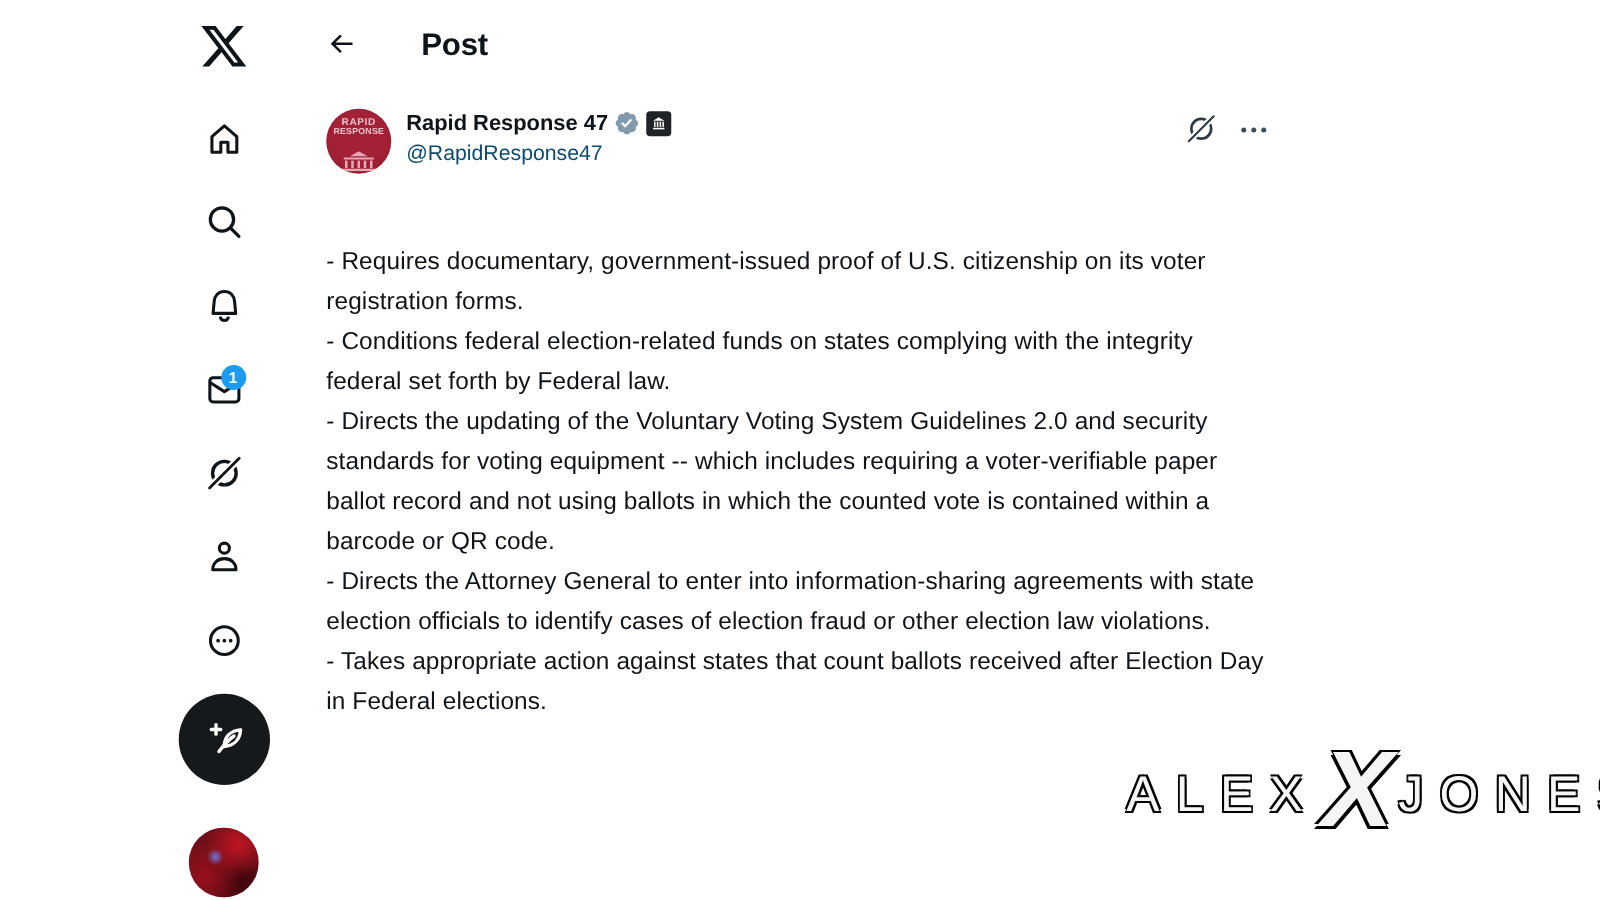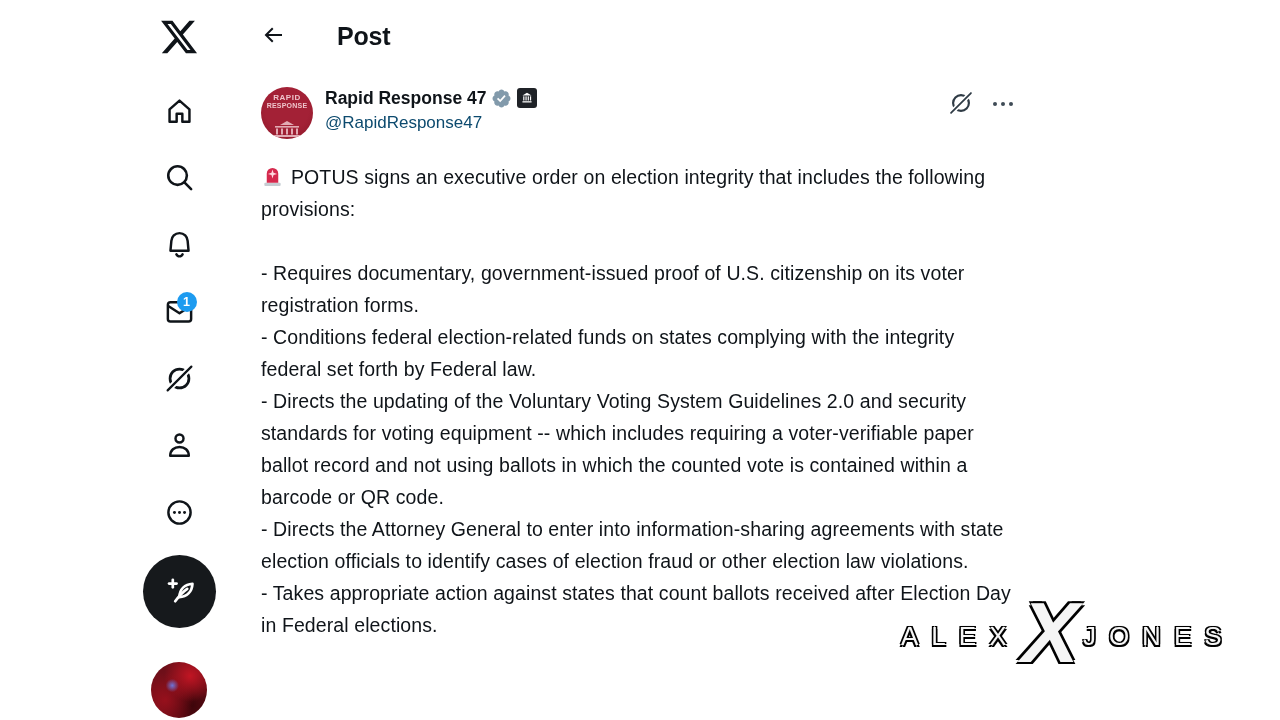--- a/index.html
+++ b/index.html
@@ -27,37 +27,37 @@
   .page-title { position:absolute; left:337px; top:22px; font-size:25px; font-weight:700; letter-spacing:-0.2px; }
 
   
   .post-avatar { position:absolute; left:261px; top:87px; width:52px; height:52px; border-radius:50%; overflow:hidden; cursor:pointer;
     background: radial-gradient(circle at 50% 42%, #a32136 0 55%, #8a1627 100%); }
   .post-avatar .av-text { position:absolute; top:7px; left:0; right:0; text-align:center; color:#eec4cb; font-weight:700; line-height:1.05; }
   .post-avatar .av-line1 { font-size:8px; letter-spacing:0.5px; }
   .post-avatar .av-line2 { font-size:7px; letter-spacing:0.2px; }
   .post-avatar svg { position:absolute; bottom:2px; left:50%; transform:translateX(-50%); }
   .author-block { position:absolute; left:325px; top:88px; }
-  .name-row { display:flex; align-items:flex-start; gap:5px; }
+  .name-row { display:flex; align-items:flex-end; gap:5px; }
   .author-name { font-size:17.5px; font-weight:700; }
   .affil { width:20px; height:20px; border-radius:3px; background:#1f2227; display:flex; align-items:center; justify-content:center; }
   .author-handle { margin-top:4px; font-size:17px; color:#0c4a6e; }
   .post-grok { position:absolute; left:945px; top:88px; width:32px; height:32px; border:none; background:none; display:flex; align-items:center; justify-content:center; cursor:pointer; }
   .post-more { position:absolute; left:986px; top:92px; width:34px; height:24px; border:none; background:none; display:flex; align-items:center; justify-content:center; gap:3px; cursor:pointer; }
   .post-more i { width:4.5px; height:4.5px; border-radius:50%; background:#3f4b56; }
 
   
   .post-body { position:absolute; left:261px; top:161px; width:758px; font-size:19.5px; line-height:32px; color:#0f1419; letter-spacing:0.1px; }
   .post-body p { margin:0; }
   .gap { height:32px; }
   .siren { display:inline-block; width:23px; height:23px; vertical-align:-4px; margin-right:7px; }
 
   
   .watermark { position:absolute; left:901px; top:596px; height:80px; display:flex; align-items:center; z-index:6; color:rgba(255,255,255,0.96); pointer-events:none; }
-  .wm-side { font-size:26px; font-weight:400; letter-spacing:13px; text-shadow:-1.5px -1.5px 0 #000, 1.5px -1.5px 0 #000, -1.5px 1.5px 0 #000, 1.5px 1.5px 0 #000, 0 0 2px rgba(0,0,0,0.65); }
+  .wm-side { font-size:40px; font-weight:400; letter-spacing:13px; text-shadow:-1.5px -1.5px 0 #000, 1.5px -1.5px 0 #000, -1.5px 1.5px 0 #000, 1.5px 1.5px 0 #000, 0 0 2px rgba(0,0,0,0.65); }
   .wm-x { font-size:86px; font-weight:700; font-style:italic; line-height:1; margin:0 4px 0 2px; transform:translateY(-4px); text-shadow:-2px -2px 0 #000, 2px -2px 0 #000, -2px 2px 0 #000, 2px 2px 0 #000; }
 </style>
 </head>
 <body>
 
 <div class="screen">
 
   <nav>
     <button class="x-logo">
       <svg width="40" height="40" viewBox="0 0 24 24">
@@ -207,25 +207,20 @@
     </button>
     <button class="post-more">
       <span style="display:flex;gap:3.5px">
           <i></i>
           <i></i>
           <i></i>
         </span>
     </button>
 
     <div class="post-body">
-      <p><span class="siren"><svg width="23" height="23" viewBox="0 0 24 24">
-              <rect x="3.5" y="18.5" width="17" height="3.4" rx="1" fill="#c6ccd2"></rect>
-              <path d="M6 9 a6 6 0 0 1 12 0 v9.5 H6 Z" fill="#d5294d"></path>
-              <path d="M12 4.6 L13.1 8.2 L16.8 9.3 L13.1 10.4 L12 14 L10.9 10.4 L7.2 9.3 L10.9 8.2 Z" fill="#ffd9e0"></path>
-            </svg></span><span>POTUS signs an executive order on election integrity that includes the following provisions:</span></p>
       <div class="gap"></div>
       <p>- Requires documentary, government-issued proof of U.S. citizenship on its voter registration forms.</p>
       <p>- Conditions federal election-related funds on states complying with the integrity federal set forth by Federal law.</p>
       <p>- Directs the updating of the Voluntary Voting System Guidelines 2.0 and security standards for voting equipment -- which includes requiring a voter-verifiable paper ballot record and not using ballots in which the counted vote is contained within a barcode or QR code.</p>
       <p>- Directs the Attorney General to enter into information-sharing agreements with state election officials to identify cases of election fraud or other election law violations.</p>
       <p>- Takes appropriate action against states that count ballots received after Election Day in Federal elections.</p>
     </div>
   </article>
 
   <div class="watermark">

